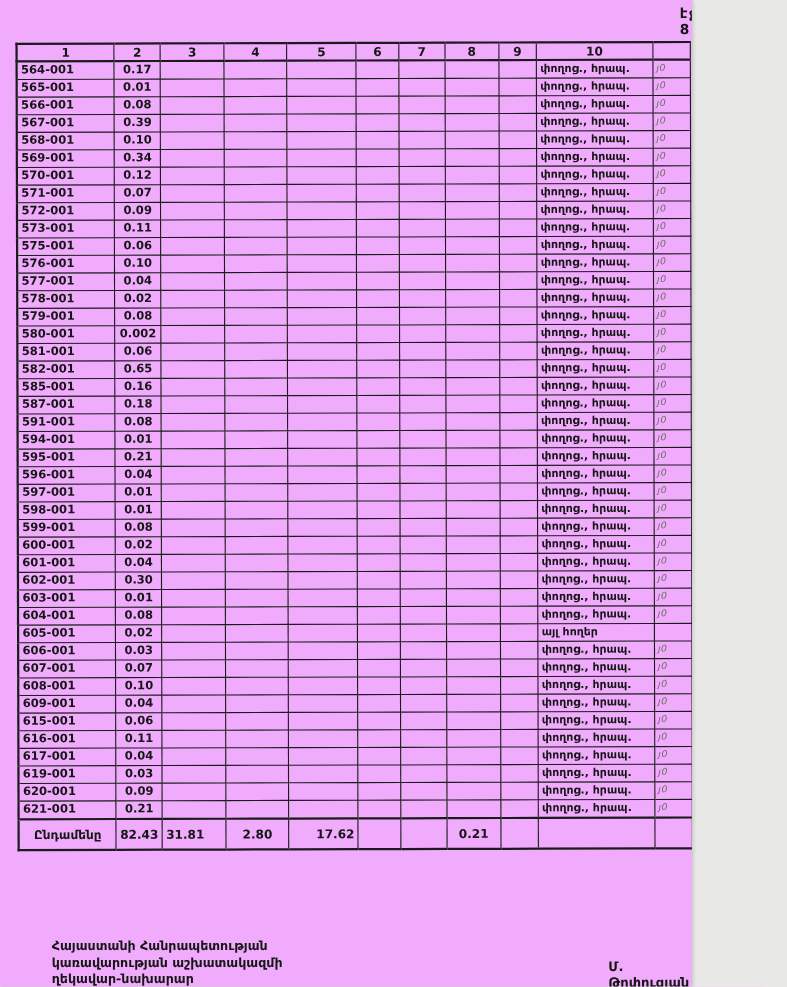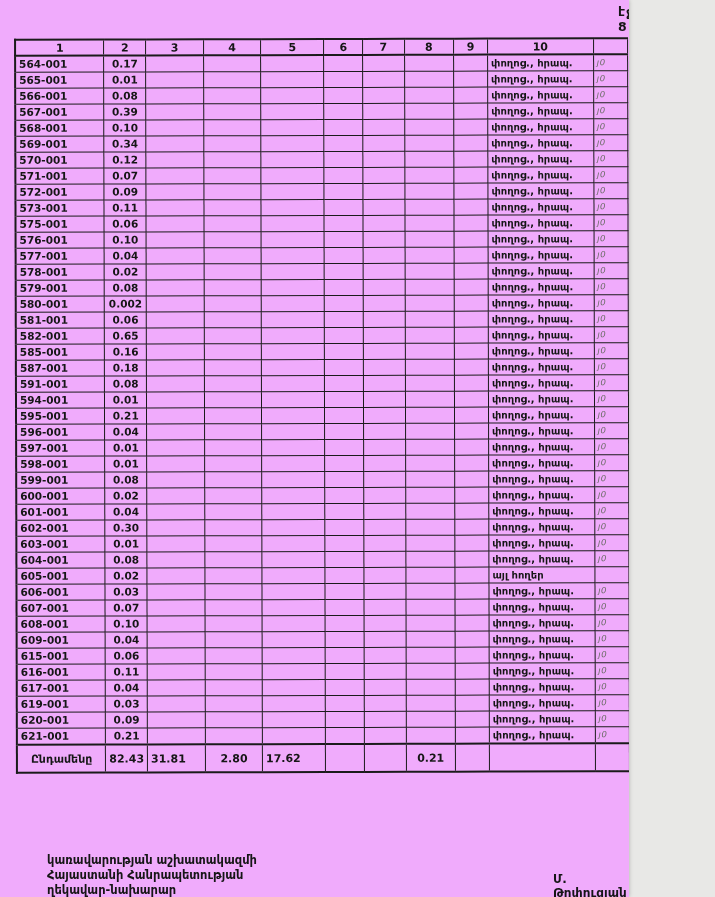--- a/index.html
+++ b/index.html
@@ -683,32 +683,32 @@
     <td class="c-land">փողոց., հրապ.</td>
     <td class="c-mark">յ0</td>
   </tr>
 </tbody>
     <tbody>
       <tr id="total-row" class="total-row">
           <td class="t-label" style="text-align: center;">Ընդամենը</td>
           <td style="text-align: center; border-radius: 14px;">82.43</td>
           <td style="">31.81</td>
           <td style="text-align: center;">2.80</td>
-          <td style="text-align: left;">17.62</td>
+          <td style="text-align: right;">17.62</td>
           <td style="text-align: center;"></td>
           <td style="text-align: center;"></td>
           <td style="text-align: center;">0.21</td>
           <td style="text-align: center;"></td>
           <td class="c-land" style="text-align: center;"></td>
           <td class="c-mark"></td>
         </tr>
     </tbody>
   </table>
 
   <div class="footer-left">
+    <div>Հայաստանի Հանրապետության</div>
     <div>կառավարության աշխատակազմի</div>
-    <div>Հայաստանի Հանրապետության</div>
     <div>ղեկավար-նախարար</div>
   </div>
 
   <div class="signature">Մ. Թոփուզյան</div>
 
 </div>
 
 </body></html>

